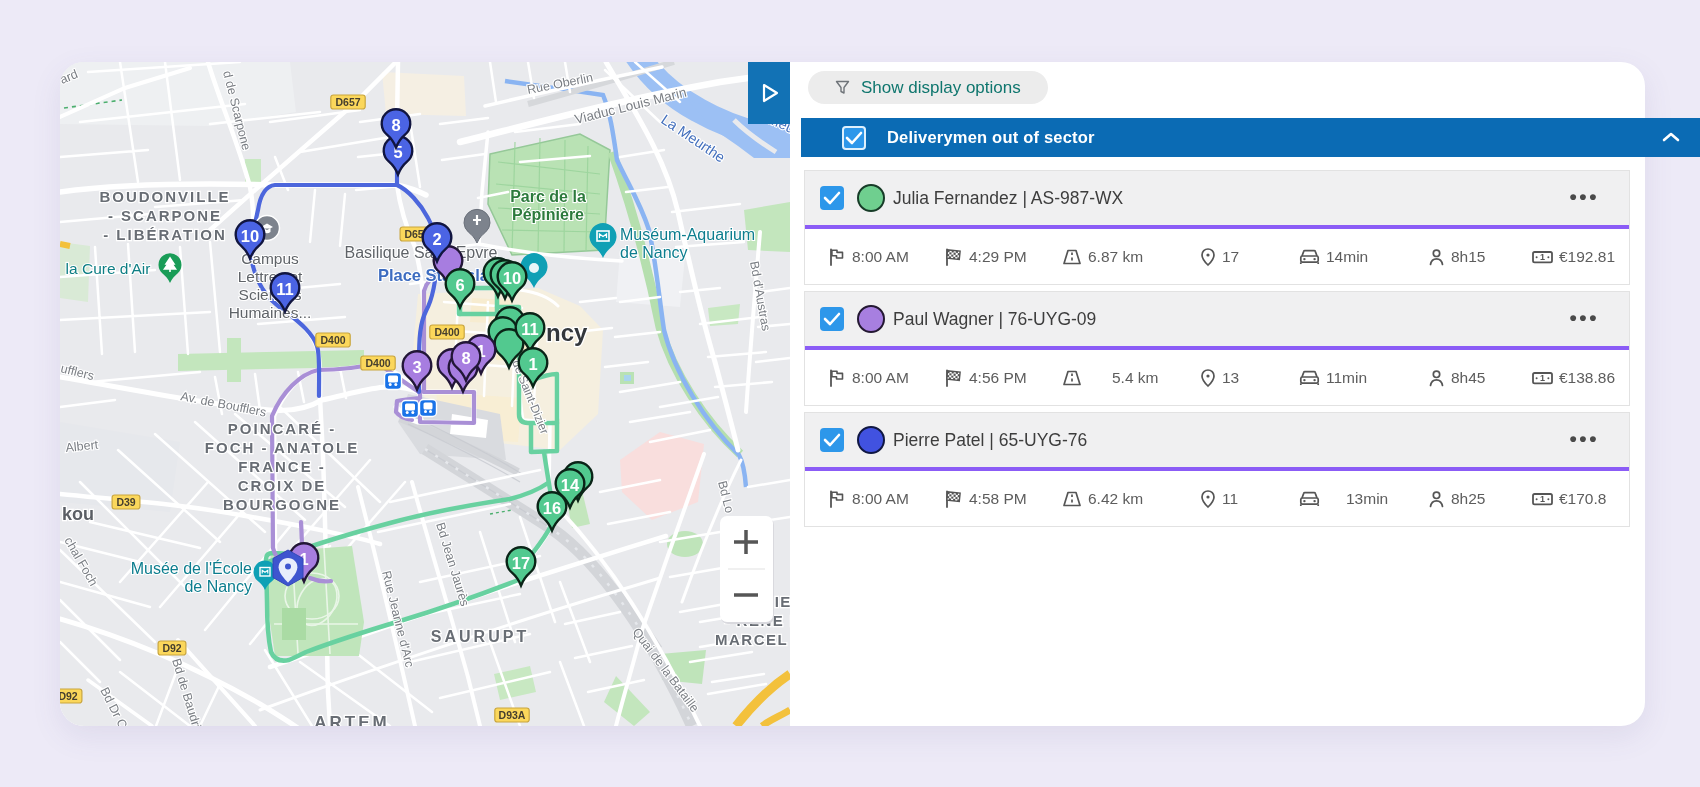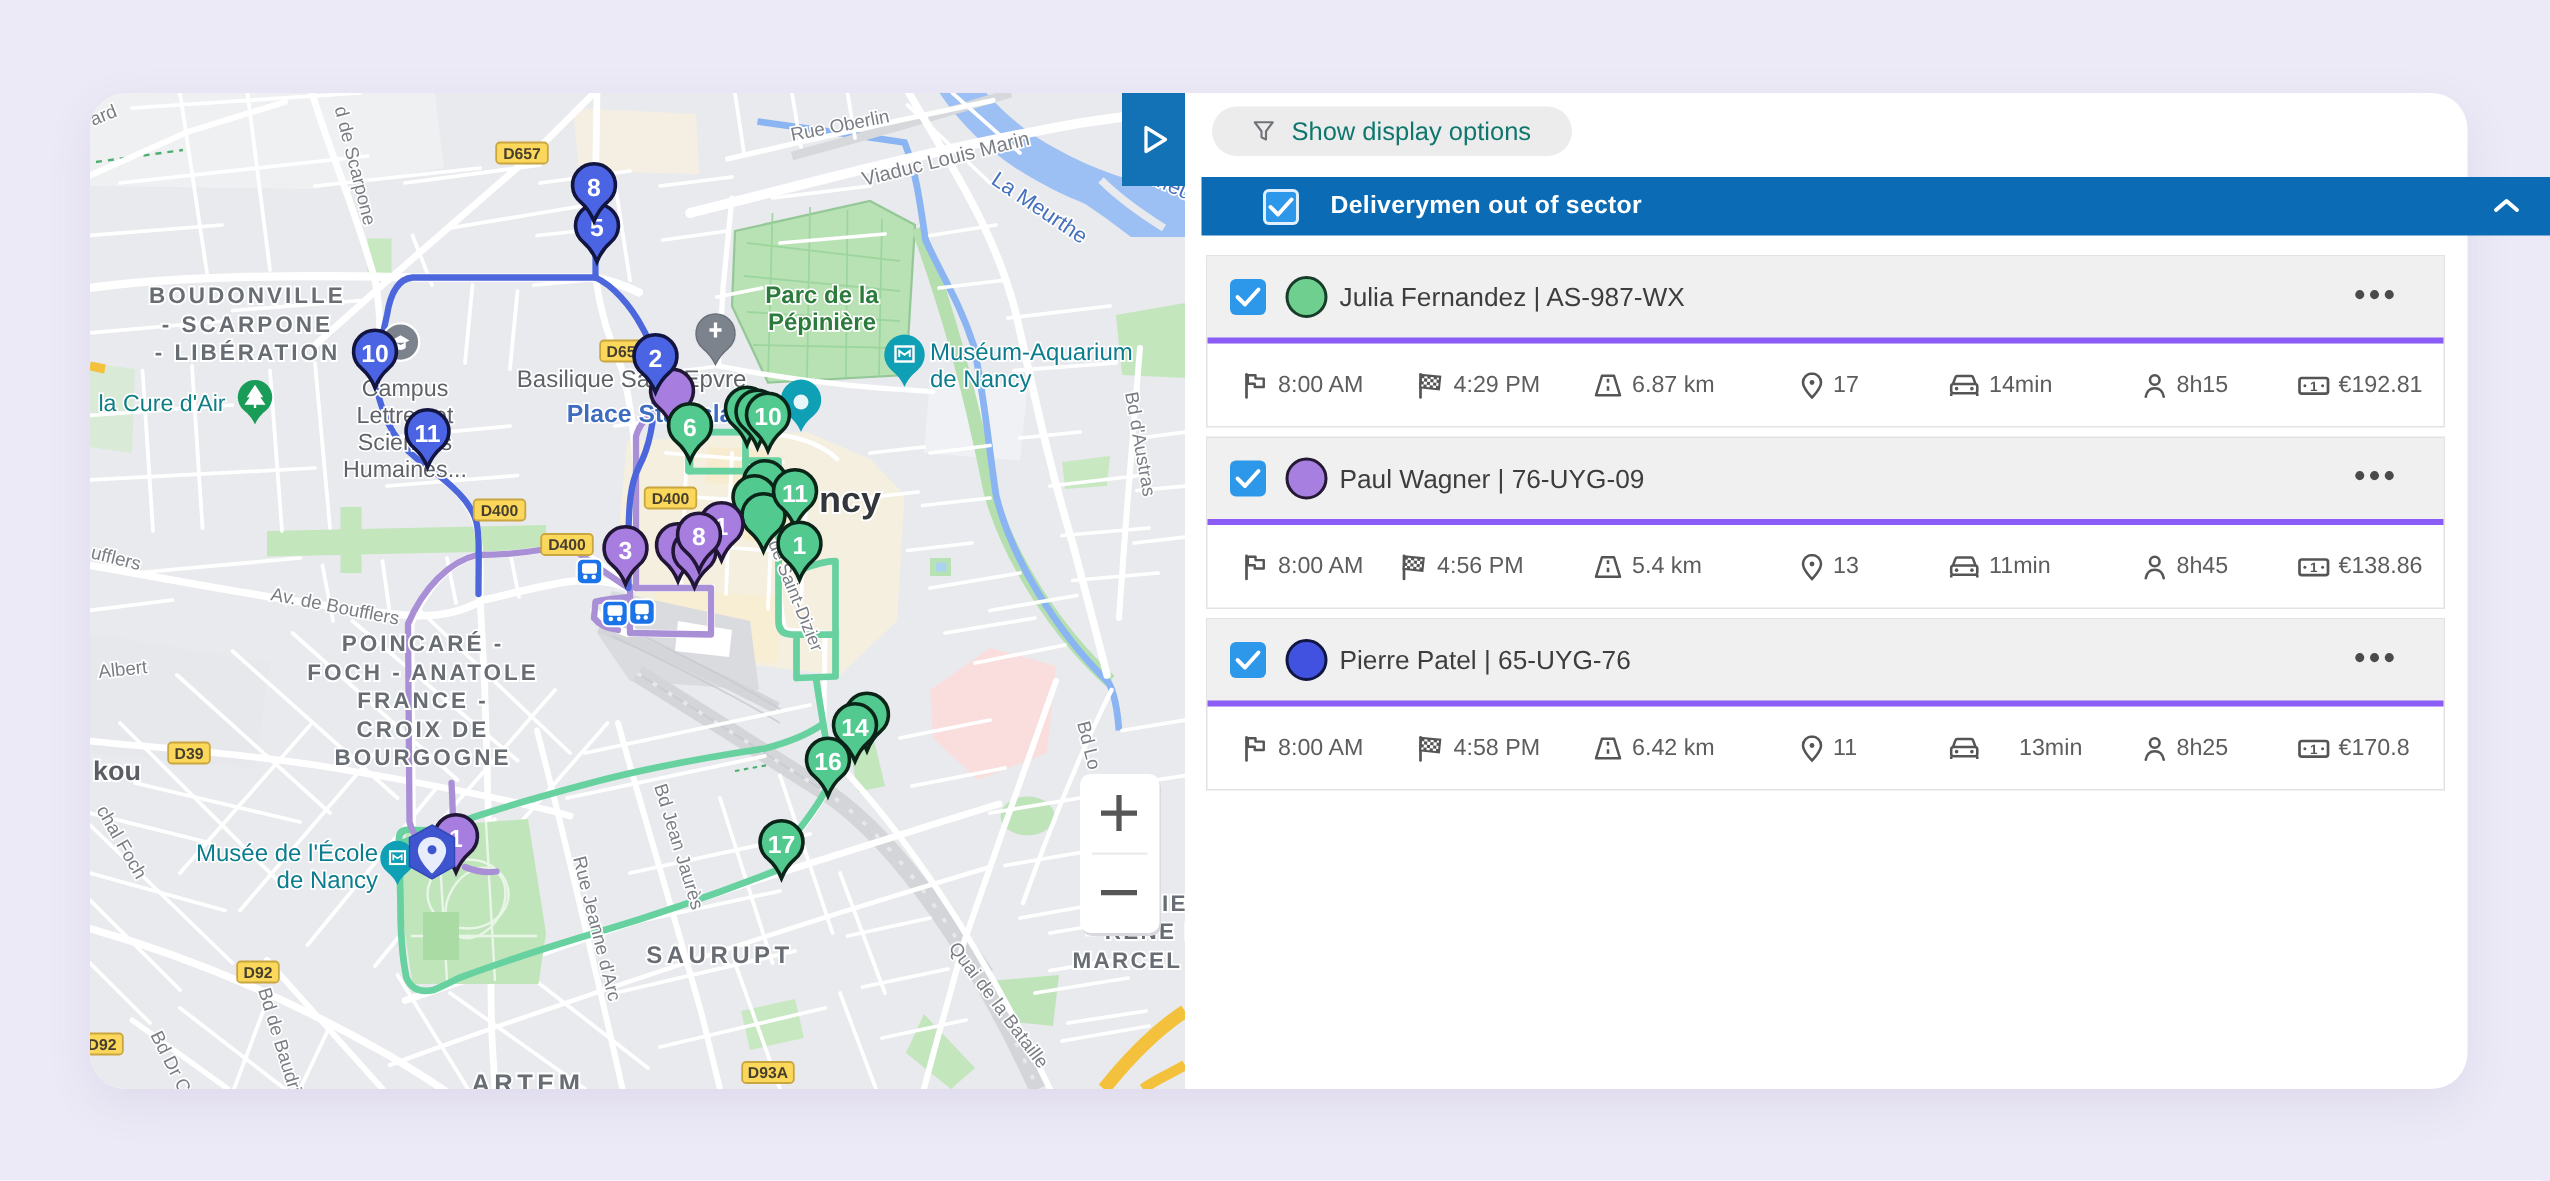--- a/index.html
+++ b/index.html
@@ -571,106 +571,20 @@
       <span class="dots3">•••</span>
     </div>
     <div class="stats" id="s2">
         <div class="stat" style="left:22px;">
           <svg width="20" height="20" viewBox="0 0 20 20">
             <path d="M4 2.5 V18" stroke="#555" stroke-width="1.8" stroke-linecap="round"></path>
             <path d="M4.9 3.2 H10 V5.4 H15.5 V11 H9.5 V8.8 H4.9 Z" fill="none" stroke="#555" stroke-width="1.6" stroke-linejoin="round"></path>
           </svg>
           <span>8:00 AM</span>
         </div>
-        <div class="stat" style="left:127px;">
-          <svg width="21" height="20" viewBox="0 0 21 20">
-            <path d="M4 2.5 V18" stroke="#555" stroke-width="1.8" stroke-linecap="round"></path>
-            <g transform="rotate(6 4 3)">
-              <rect x="4.6" y="2.8" width="12.6" height="8.4" fill="#fff" stroke="#555" stroke-width="1.4"></rect>
-              <g fill="#555">
-                <rect x="4.6" y="2.8" width="2.1" height="2.1"></rect>
-                <rect x="8.8" y="2.8" width="2.1" height="2.1"></rect>
-                <rect x="13" y="2.8" width="2.1" height="2.1"></rect>
-                <rect x="6.7" y="4.9" width="2.1" height="2.1"></rect>
-                <rect x="10.9" y="4.9" width="2.1" height="2.1"></rect>
-                <rect x="15.1" y="4.9" width="2.1" height="2.1"></rect>
-                <rect x="4.6" y="7" width="2.1" height="2.1"></rect>
-                <rect x="8.8" y="7" width="2.1" height="2.1"></rect>
-                <rect x="13" y="7" width="2.1" height="2.1"></rect>
-                <rect x="6.7" y="9.1" width="2.1" height="2.1"></rect>
-                <rect x="10.9" y="9.1" width="2.1" height="2.1"></rect>
-                <rect x="15.1" y="9.1" width="2.1" height="2.1"></rect>
-              </g>
-            </g>
-          </svg>
-          <span>4:56 PM</span>
-        </div>
-        <div class="stat" style="left:256px;">
-          <svg width="22" height="20" viewBox="0 0 22 20">
-            <path d="M7 3.5 H15 L19 16.5 H3 Z" fill="none" stroke="#555" stroke-width="1.7" stroke-linejoin="round"></path>
-            <path d="M11 5.5 V8" stroke="#555" stroke-width="1.7"></path>
-            <path d="M11 10.5 V13.5" stroke="#555" stroke-width="1.7"></path>
-          </svg>
-          <span>5.4 km</span>
-        </div>
-        <div class="stat" style="left:394px;">
-          <svg width="18" height="20" viewBox="0 0 18 20">
-            <path d="M9 2 C5.7 2 3 4.6 3 7.9 C3 12.2 9 18 9 18 C9 18 15 12.2 15 7.9 C15 4.6 12.3 2 9 2 Z" fill="none" stroke="#555" stroke-width="1.7"></path>
-            <circle cx="9" cy="8" r="1.6" fill="#555"></circle>
-          </svg>
-          <span>13</span>
-        </div>
-        <div class="stat" style="left:493px;">
-          <svg width="23" height="20" viewBox="0 0 23 20">
-            <path d="M4 9 L5.6 4.6 Q5.9 3.7 6.9 3.7 H16.1 Q17.1 3.7 17.4 4.6 L19 9" fill="none" stroke="#555" stroke-width="1.7"></path>
-            <rect x="2.8" y="9" width="17.4" height="6.2" rx="1.6" fill="none" stroke="#555" stroke-width="1.7"></rect>
-            <path d="M2.8 15.2 V17 M20.2 15.2 V17" stroke="#555" stroke-width="1.7"></path>
-            <circle cx="6.4" cy="12.1" r="1.2" fill="#555"></circle>
-            <circle cx="16.6" cy="12.1" r="1.2" fill="#555"></circle>
-          </svg>
-          <span>11min</span>
-        </div>
-        <div class="stat" style="left:622px;">
-          <svg width="19" height="20" viewBox="0 0 19 20">
-            <circle cx="9.5" cy="6.3" r="3.2" fill="none" stroke="#555" stroke-width="1.7"></circle>
-            <path d="M3.5 17.5 Q4.5 11.8 9.5 11.8 Q14.5 11.8 15.5 17.5" fill="none" stroke="#555" stroke-width="1.7" stroke-linecap="round"></path>
-          </svg>
-          <span>8h45</span>
-        </div>
-        <div class="stat" style="left:726px;">
-          <svg width="23" height="20" viewBox="0 0 23 20">
-            <rect x="2" y="5" width="19" height="10.4" rx="1.6" fill="none" stroke="#555" stroke-width="1.8"></rect>
-            <text x="11.5" y="13.4" font-size="9" font-weight="bold" fill="#555" text-anchor="middle" font-family="Liberation Sans,sans-serif">1</text>
-            <circle cx="5.6" cy="10.2" r="1" fill="#555"></circle>
-            <circle cx="17.4" cy="10.2" r="1" fill="#555"></circle>
-          </svg>
-          <span>€138.86</span>
-        </div>
-      </div>
-  </div>
-
-  <div class="dcard" style="top:350px;">
-    <div class="dhead">
-      <div class="cb">
-          <svg width="20" height="18" viewBox="0 0 20 18">
-            <path d="M3 9 L8 14 L17 4" stroke="#fff" stroke-width="2.6" fill="none" stroke-linecap="round" stroke-linejoin="round"></path>
-          </svg>
-        </div>
-      <div class="dot b"></div>
-      <span class="dname">Pierre Patel | 65-UYG-76</span>
-      <span class="dots3">•••</span>
-    </div>
-    <div class="stats" id="s3">
-        <div class="stat" style="left:22px;">
-          <svg width="20" height="20" viewBox="0 0 20 20">
-            <path d="M4 2.5 V18" stroke="#555" stroke-width="1.8" stroke-linecap="round"></path>
-            <path d="M4.9 3.2 H10 V5.4 H15.5 V11 H9.5 V8.8 H4.9 Z" fill="none" stroke="#555" stroke-width="1.6" stroke-linejoin="round"></path>
-          </svg>
-          <span>8:00 AM</span>
-        </div>
         <div class="stat" style="left:138px;">
           <svg width="21" height="20" viewBox="0 0 21 20">
             <path d="M4 2.5 V18" stroke="#555" stroke-width="1.8" stroke-linecap="round"></path>
             <g transform="rotate(6 4 3)">
               <rect x="4.6" y="2.8" width="12.6" height="8.4" fill="#fff" stroke="#555" stroke-width="1.4"></rect>
               <g fill="#555">
                 <rect x="4.6" y="2.8" width="2.1" height="2.1"></rect>
                 <rect x="8.8" y="2.8" width="2.1" height="2.1"></rect>
                 <rect x="13" y="2.8" width="2.1" height="2.1"></rect>
                 <rect x="6.7" y="4.9" width="2.1" height="2.1"></rect>
@@ -678,20 +592,106 @@
                 <rect x="15.1" y="4.9" width="2.1" height="2.1"></rect>
                 <rect x="4.6" y="7" width="2.1" height="2.1"></rect>
                 <rect x="8.8" y="7" width="2.1" height="2.1"></rect>
                 <rect x="13" y="7" width="2.1" height="2.1"></rect>
                 <rect x="6.7" y="9.1" width="2.1" height="2.1"></rect>
                 <rect x="10.9" y="9.1" width="2.1" height="2.1"></rect>
                 <rect x="15.1" y="9.1" width="2.1" height="2.1"></rect>
               </g>
             </g>
           </svg>
+          <span>4:56 PM</span>
+        </div>
+        <div class="stat" style="left:256px;gap:24px;">
+          <svg width="22" height="20" viewBox="0 0 22 20">
+            <path d="M7 3.5 H15 L19 16.5 H3 Z" fill="none" stroke="#555" stroke-width="1.7" stroke-linejoin="round"></path>
+            <path d="M11 5.5 V8" stroke="#555" stroke-width="1.7"></path>
+            <path d="M11 10.5 V13.5" stroke="#555" stroke-width="1.7"></path>
+          </svg>
+          <span>5.4 km</span>
+        </div>
+        <div class="stat" style="left:394px;">
+          <svg width="18" height="20" viewBox="0 0 18 20">
+            <path d="M9 2 C5.7 2 3 4.6 3 7.9 C3 12.2 9 18 9 18 C9 18 15 12.2 15 7.9 C15 4.6 12.3 2 9 2 Z" fill="none" stroke="#555" stroke-width="1.7"></path>
+            <circle cx="9" cy="8" r="1.6" fill="#555"></circle>
+          </svg>
+          <span>13</span>
+        </div>
+        <div class="stat" style="left:493px;">
+          <svg width="23" height="20" viewBox="0 0 23 20">
+            <path d="M4 9 L5.6 4.6 Q5.9 3.7 6.9 3.7 H16.1 Q17.1 3.7 17.4 4.6 L19 9" fill="none" stroke="#555" stroke-width="1.7"></path>
+            <rect x="2.8" y="9" width="17.4" height="6.2" rx="1.6" fill="none" stroke="#555" stroke-width="1.7"></rect>
+            <path d="M2.8 15.2 V17 M20.2 15.2 V17" stroke="#555" stroke-width="1.7"></path>
+            <circle cx="6.4" cy="12.1" r="1.2" fill="#555"></circle>
+            <circle cx="16.6" cy="12.1" r="1.2" fill="#555"></circle>
+          </svg>
+          <span>11min</span>
+        </div>
+        <div class="stat" style="left:622px;">
+          <svg width="19" height="20" viewBox="0 0 19 20">
+            <circle cx="9.5" cy="6.3" r="3.2" fill="none" stroke="#555" stroke-width="1.7"></circle>
+            <path d="M3.5 17.5 Q4.5 11.8 9.5 11.8 Q14.5 11.8 15.5 17.5" fill="none" stroke="#555" stroke-width="1.7" stroke-linecap="round"></path>
+          </svg>
+          <span>8h45</span>
+        </div>
+        <div class="stat" style="left:726px;">
+          <svg width="23" height="20" viewBox="0 0 23 20">
+            <rect x="2" y="5" width="19" height="10.4" rx="1.6" fill="none" stroke="#555" stroke-width="1.8"></rect>
+            <text x="11.5" y="13.4" font-size="9" font-weight="bold" fill="#555" text-anchor="middle" font-family="Liberation Sans,sans-serif">1</text>
+            <circle cx="5.6" cy="10.2" r="1" fill="#555"></circle>
+            <circle cx="17.4" cy="10.2" r="1" fill="#555"></circle>
+          </svg>
+          <span>€138.86</span>
+        </div>
+      </div>
+  </div>
+
+  <div class="dcard" style="top:350px;">
+    <div class="dhead">
+      <div class="cb">
+          <svg width="20" height="18" viewBox="0 0 20 18">
+            <path d="M3 9 L8 14 L17 4" stroke="#fff" stroke-width="2.6" fill="none" stroke-linecap="round" stroke-linejoin="round"></path>
+          </svg>
+        </div>
+      <div class="dot b"></div>
+      <span class="dname">Pierre Patel | 65-UYG-76</span>
+      <span class="dots3">•••</span>
+    </div>
+    <div class="stats" id="s3">
+        <div class="stat" style="left:22px;">
+          <svg width="20" height="20" viewBox="0 0 20 20">
+            <path d="M4 2.5 V18" stroke="#555" stroke-width="1.8" stroke-linecap="round"></path>
+            <path d="M4.9 3.2 H10 V5.4 H15.5 V11 H9.5 V8.8 H4.9 Z" fill="none" stroke="#555" stroke-width="1.6" stroke-linejoin="round"></path>
+          </svg>
+          <span>8:00 AM</span>
+        </div>
+        <div class="stat" style="left:138px;">
+          <svg width="21" height="20" viewBox="0 0 21 20">
+            <path d="M4 2.5 V18" stroke="#555" stroke-width="1.8" stroke-linecap="round"></path>
+            <g transform="rotate(6 4 3)">
+              <rect x="4.6" y="2.8" width="12.6" height="8.4" fill="#fff" stroke="#555" stroke-width="1.4"></rect>
+              <g fill="#555">
+                <rect x="4.6" y="2.8" width="2.1" height="2.1"></rect>
+                <rect x="8.8" y="2.8" width="2.1" height="2.1"></rect>
+                <rect x="13" y="2.8" width="2.1" height="2.1"></rect>
+                <rect x="6.7" y="4.9" width="2.1" height="2.1"></rect>
+                <rect x="10.9" y="4.9" width="2.1" height="2.1"></rect>
+                <rect x="15.1" y="4.9" width="2.1" height="2.1"></rect>
+                <rect x="4.6" y="7" width="2.1" height="2.1"></rect>
+                <rect x="8.8" y="7" width="2.1" height="2.1"></rect>
+                <rect x="13" y="7" width="2.1" height="2.1"></rect>
+                <rect x="6.7" y="9.1" width="2.1" height="2.1"></rect>
+                <rect x="10.9" y="9.1" width="2.1" height="2.1"></rect>
+                <rect x="15.1" y="9.1" width="2.1" height="2.1"></rect>
+              </g>
+            </g>
+          </svg>
           <span>4:58 PM</span>
         </div>
         <div class="stat" style="left:256px;">
           <svg width="22" height="20" viewBox="0 0 22 20">
             <path d="M7 3.5 H15 L19 16.5 H3 Z" fill="none" stroke="#555" stroke-width="1.7" stroke-linejoin="round"></path>
             <path d="M11 5.5 V8" stroke="#555" stroke-width="1.7"></path>
             <path d="M11 10.5 V13.5" stroke="#555" stroke-width="1.7"></path>
           </svg>
           <span>6.42 km</span>
         </div>

